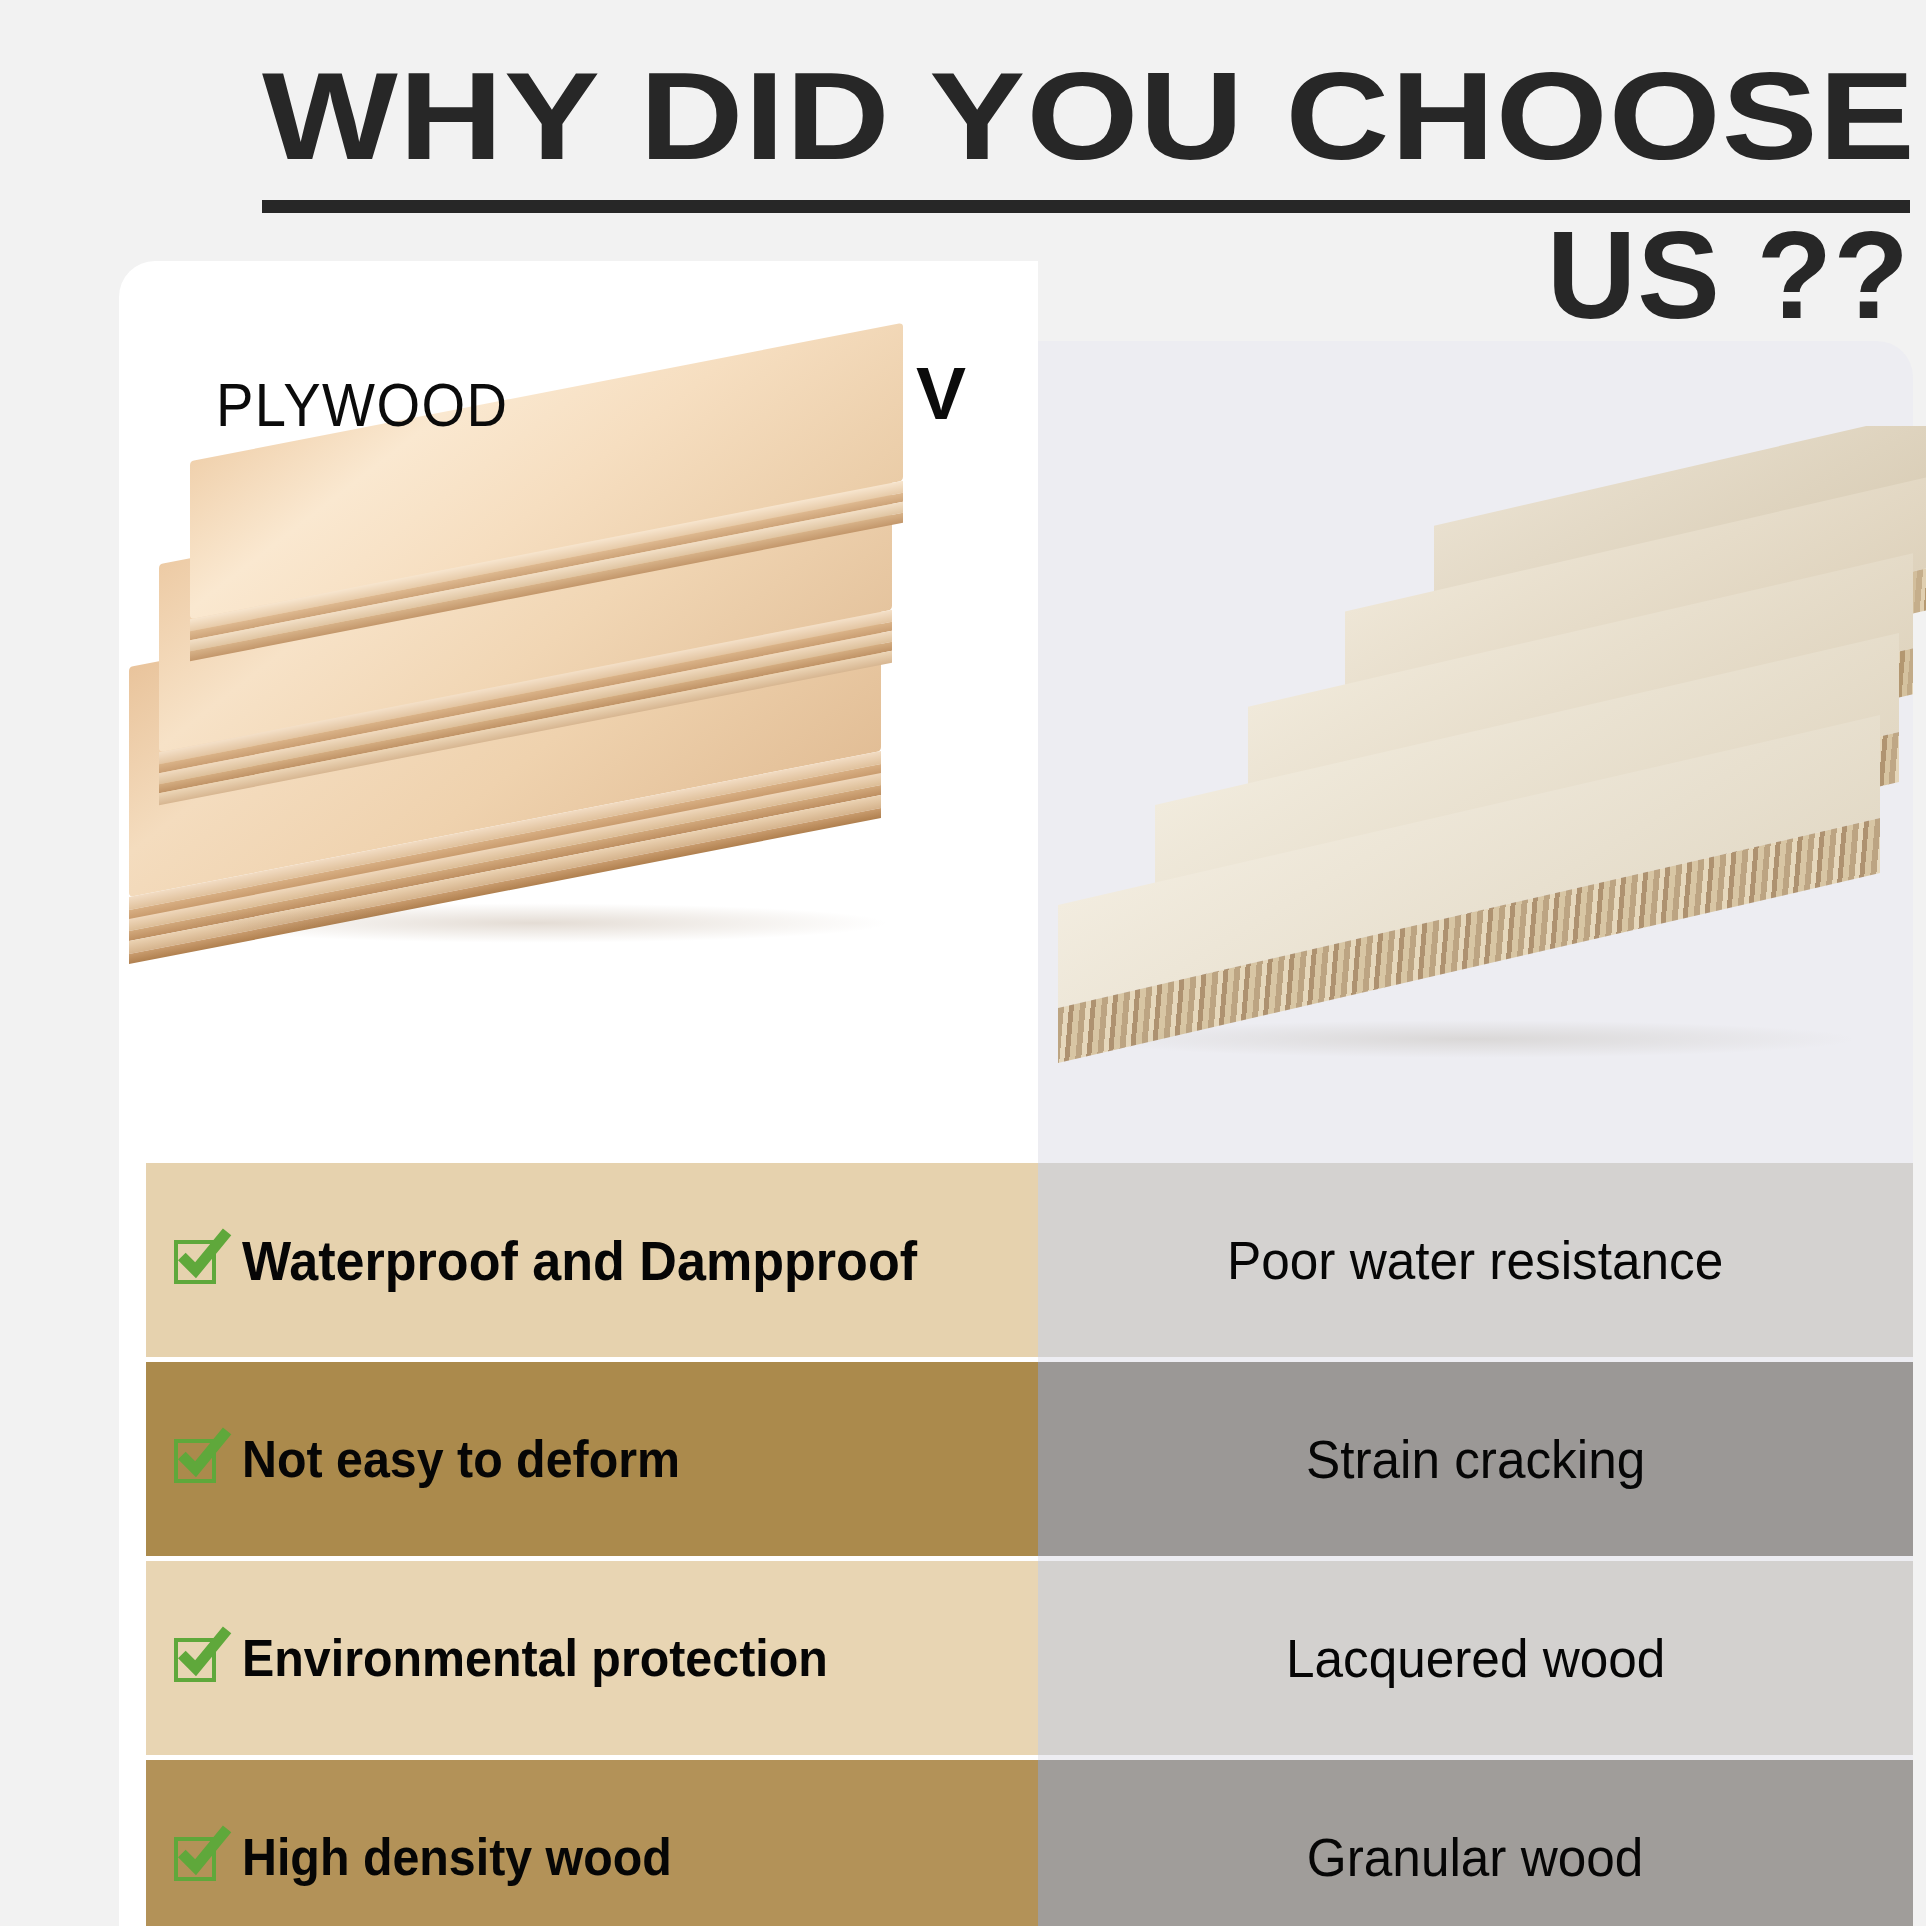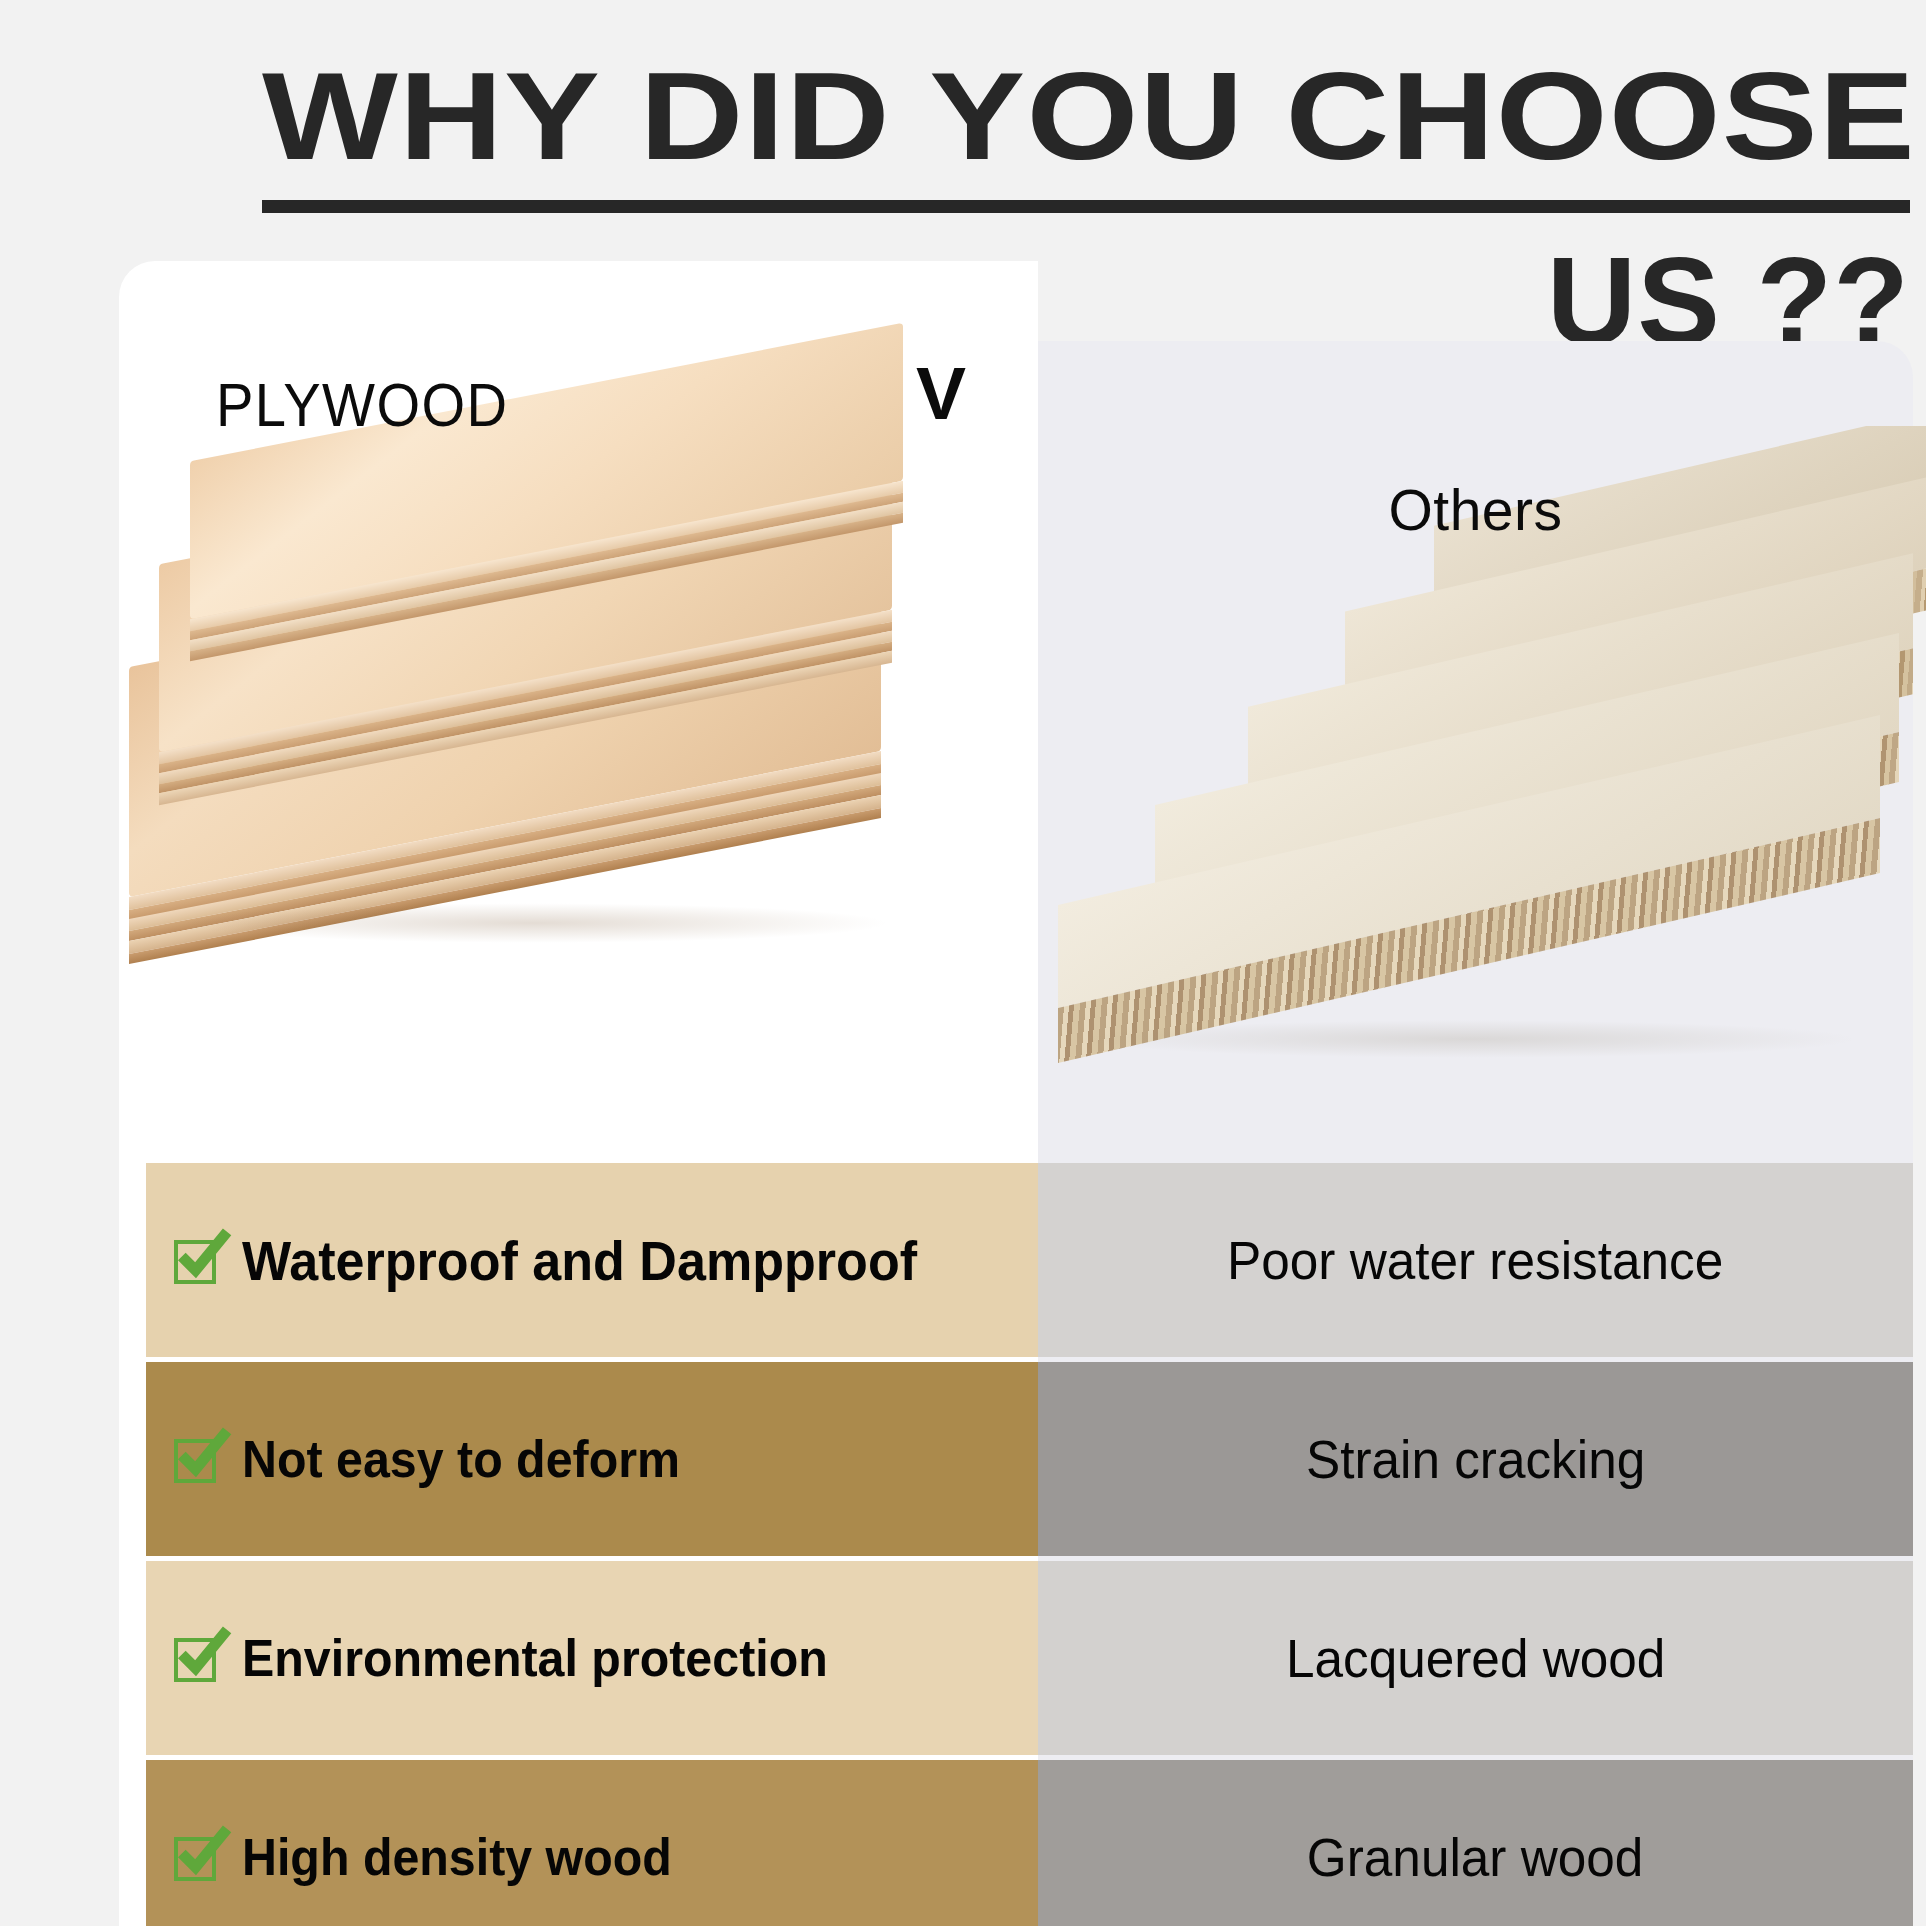--- a/index.html
+++ b/index.html
@@ -15,21 +15,21 @@
   .head-wrap{position:absolute;left:262px;top:54px;width:1648px;}
   .head-l1{
     font-size:124px;line-height:1.0;font-weight:700;color:#272727;
     letter-spacing:1px;text-align:left;white-space:nowrap;
     transform:scaleX(1.16);transform-origin:left center;
   }
   .head-rule{
     margin-top:22px;height:13px;background:#272727;width:1648px;
   }
   .head-l2{
-    margin-top:26px;font-size:124px;line-height:1.0;font-weight:700;color:#272727;
+    font-size:124px;line-height:1.0;font-weight:700;color:#272727;
     letter-spacing:1px;text-align:right;white-space:nowrap;
   }
 
   
   .left-card{
     position:absolute;left:119px;top:261px;width:919px;height:1665px;
     background:#FFFFFF;border-radius:36px 0 0 0;overflow:hidden;
   }
   .right-card{
     position:absolute;left:1038px;top:341px;width:875px;height:1586px;
@@ -149,21 +149,20 @@
     </div>
     <div class="pb-sheet" style="left:20px;top:384px;width:822px;height:166px;transform:skewY(-13deg);">
       <div style="position:absolute;inset:0;height:103px;background:linear-gradient(160deg,#F2ECDF,#E3DAC7);"></div>
       <div style="position:absolute;left:0;right:0;top:103px;height:55px;background:repeating-linear-gradient(95deg,#BCA482 0 6px,#E6D8BC 6px 11px,#AE9270 11px 16px,#D8C6A4 16px 22px);"></div>
     </div>
     <div style="position:absolute;left:40px;top:594px;width:782px;height:38px;background:radial-gradient(ellipse at center,rgba(150,140,120,.22),rgba(255,255,255,0) 70%);"></div>
   </div>
 
   <div class="plywood-label">PLYWOOD</div>
   <div class="vmark">V</div>
-  <div class="others-label">Others</div>
 
   <div class="rows">
 
     <div class="row" style="top:1163px;height:194px;">
       <div class="cell cell-l" style="background:#E6D2AE;">
         <span class="chk">
           <span class="chk-box"></span>
           <svg class="chk-tick" viewBox="0 0 62 62">
             <path d="M10 33 L24 47 L56 8" fill="none" stroke="#5FA83B" stroke-width="11" stroke-linecap="butt" stroke-linejoin="miter"></path>
           </svg>

